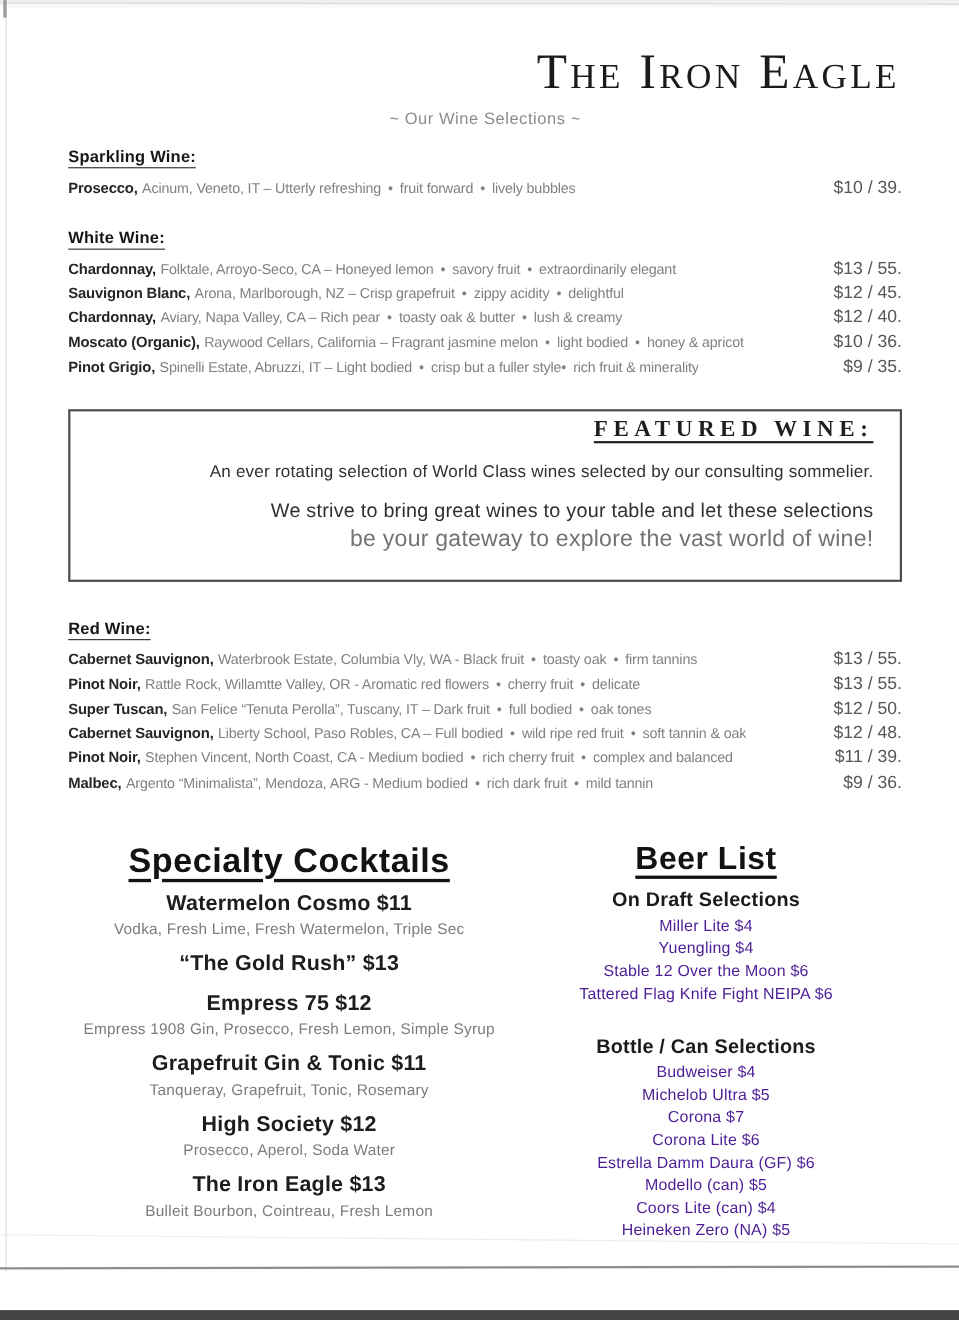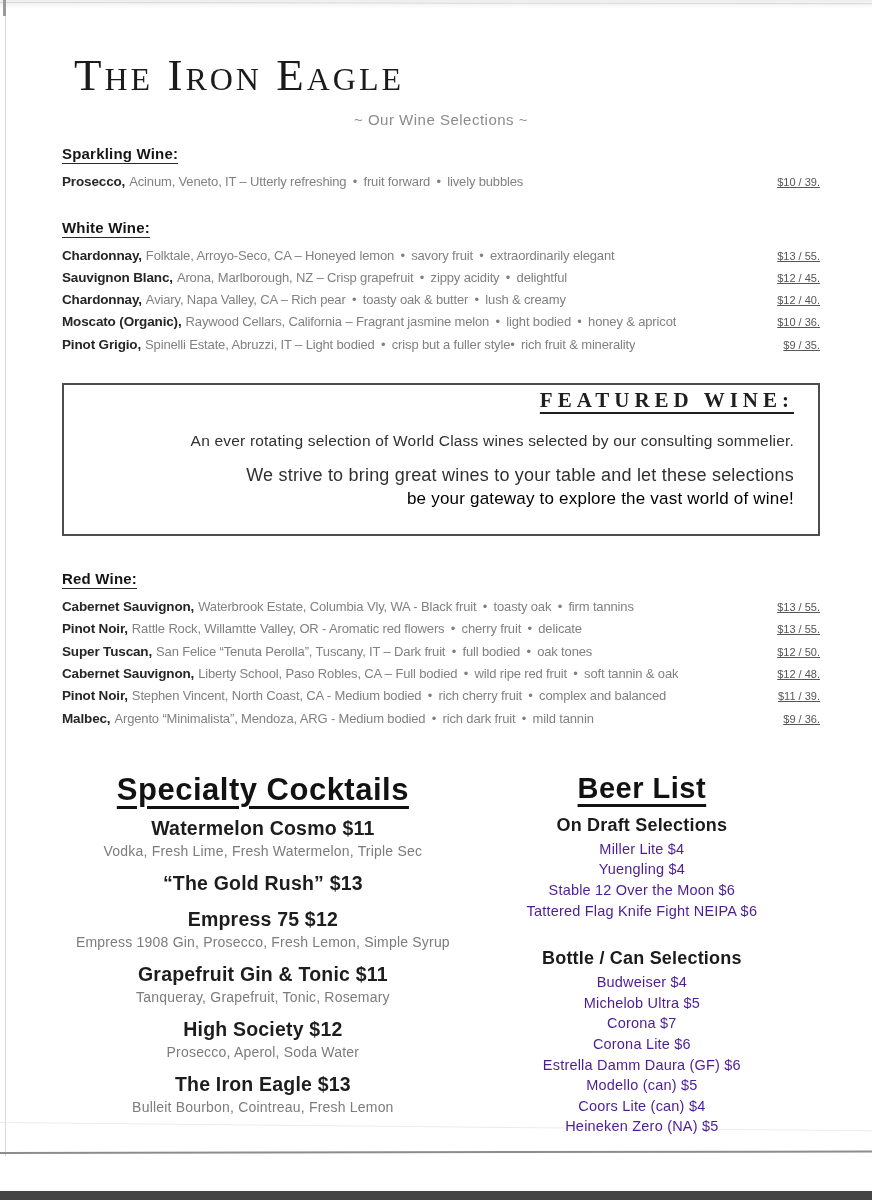--- a/index.html
+++ b/index.html
@@ -19,21 +19,21 @@
   .scan-edge-left { position:absolute; top:0; left:5px; width:1px; height:1156px; background:#d9d9d9; }
   .scan-corner-mark { position:absolute; top:0; left:3px; width:3px; height:16px; background:#9a9a9a; }
   .scan-crease-bottom { position:absolute; top:1122px; left:0; width:100%; height:1px; background:#ececec; transform:rotate(0.55deg); transform-origin:left; }
   .scan-line-bottom { position:absolute; top:1152px; left:0; width:100%; height:2px; background:#8d8d8d; transform:rotate(-0.1deg); transform-origin:left; }
   .scan-band-bottom { position:absolute; top:1191px; left:0; width:100%; height:9px; background:#454545; }
 
   
   .content { position:absolute; left:62px; right:52px; top:40px; }
 
   h1.title {
-    margin:12px; text-align:left;
+    margin:2px; text-align:right;
     font-family:"Liberation Serif", serif;
     font-variant:small-caps;
     font-weight:500;
     font-size:45px; line-height:1.05;
     letter-spacing:3px;
     color:#1b1b1b;
   }
   .subtitle { margin-top:11px; text-align:center; font-size:15px; color:#8c8c8c; letter-spacing:0.5px; }
 
   .wine-heading {
@@ -47,37 +47,37 @@
   .sec-red .wine-heading { margin-top:34px; }
 
   .wine-rows { margin-top:7px; }
   .wine-row {
     display:flex; justify-content:space-between; align-items:flex-start;
     line-height:22.3px; white-space:nowrap;
   }
   .wine-text { font-size:13px; letter-spacing:-0.15px; overflow:hidden; }
   .wine-name { font-weight:bold; color:#262626; font-size:13.5px; }
   .wine-desc { color:#818181; margin-left:4px; }
-  .wine-price { font-size:11px; color:#565656; min-width:64px; text-align:right; padding-left:8px;text-decoration:underline; }
+  .wine-price { font-size:16px; color:#565656; min-width:64px; text-align:right; padding-left:8px; }
 
   .featured-box {
     margin-top:27px; border:2px solid #4d4d4d;
     padding:3px 24px 25px; text-align:right;
     background:#fff;
   }
   .featured-heading {
     margin:0; display:inline-block;
     font-family:"Liberation Serif", serif;
     font-size:21px; font-weight:bold; letter-spacing:5px;
     color:#1e1e1e;
     text-decoration:underline; text-underline-offset:5px; text-decoration-thickness:2px;
   }
   .featured-line1 { margin-top:19px; font-size:15.5px; color:#303030; letter-spacing:0.2px; }
   .featured-line2 { margin-top:15px; font-size:18px; color:#303030; letter-spacing:0.2px; }
-  .featured-line3 { margin-top:3px; font-size:17px; color:#000000; letter-spacing:0.2px; }
+  .featured-line3 { margin-top:3px; font-size:21px; color:#737373; letter-spacing:0.2px; }
 
   .bottom { margin-top:42px; display:flex; }
   .col-cocktails { width:53%; text-align:center; }
   .col-beer { width:47%; text-align:center; }
 
   .big-heading {
     margin:0; display:inline-block;
     font-weight:bold; color:#121212;
     text-decoration:underline; text-decoration-thickness:3px; text-underline-offset:6px;
     letter-spacing:0.5px;

